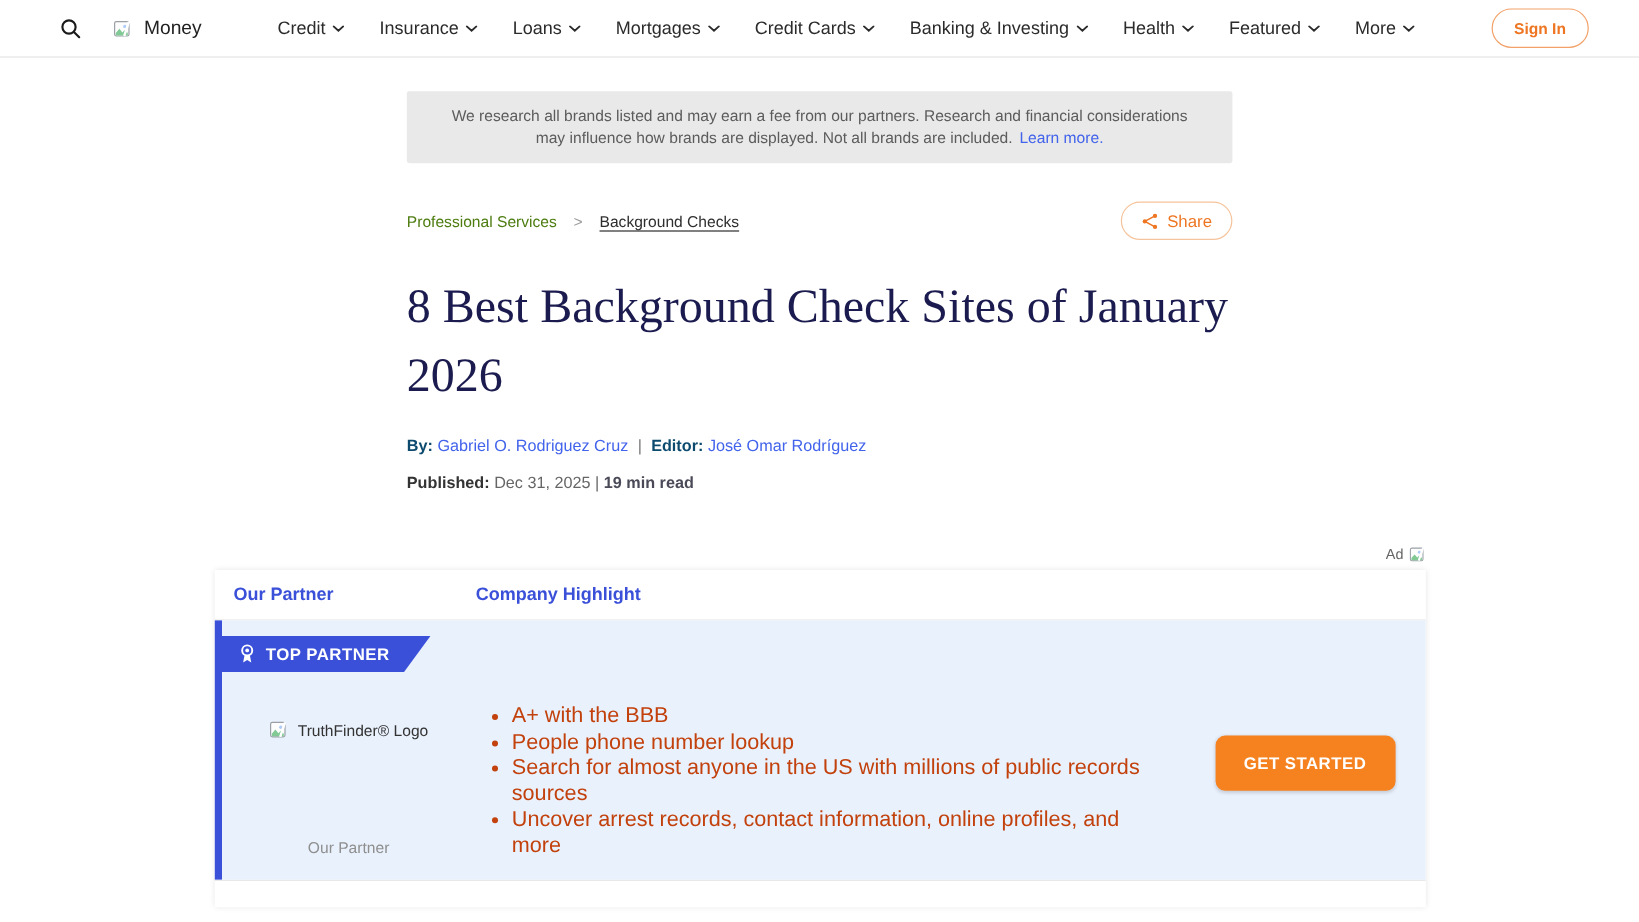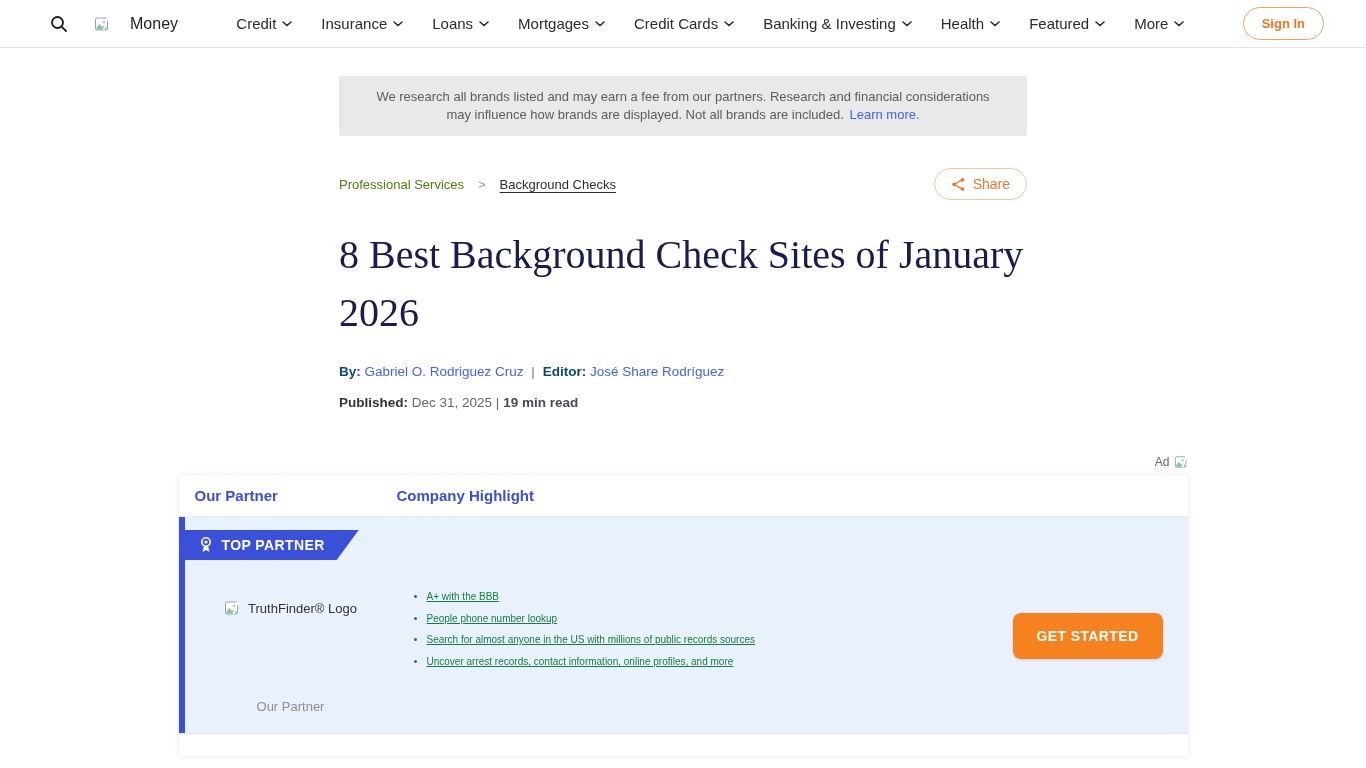--- a/index.html
+++ b/index.html
@@ -3,21 +3,21 @@
 <meta charset="utf-8">
 <style>
   * { margin:0; padding:0; box-sizing:border-box; }
   html,body { width:1366px; height:768px; background:#fff; overflow:hidden;
     font-family:"Liberation Sans", sans-serif; }
 
   
   .topbar { height:48px; display:flex; align-items:center; padding:0 42px 0 50px;
     border-bottom:1px solid #e4e4e4; background:#fff; }
   .search-btn { display:flex; align-items:center; margin-right:26px; cursor:pointer; }
-  .logo { display:flex; align-items:center; gap:20px; font-size:16px; color:#222; }
+  .logo { display:flex; align-items:center; gap:10px; font-size:16px; color:#222; }
   .nav { display:flex; align-items:center; gap:29px; margin:0 auto; }
   .nav-item { display:flex; align-items:center; gap:6px; font-size:15px; color:#2b2b2b; cursor:pointer; white-space:nowrap; }
   .signin-btn { border:1px solid #f2a169; border-radius:9999px; background:#fff;
     color:#ee7623; font-size:13px; font-weight:bold; padding:8px 18px; cursor:pointer;
     font-family:"Liberation Sans", sans-serif; }
 
   
   .col { width:688px; margin:0 auto; }
 
   .disclaimer { margin-top:28px; background:#e9e9e9; border-radius:2px;
@@ -61,21 +61,21 @@
     clip-path:polygon(0 0, 100% 0, calc(100% - 22px) 100%, 0 100%); }
   .logo-cell { position:absolute; left:0; top:83px; width:212px; display:flex;
     justify-content:center; align-items:center; gap:8px; font-size:13px; color:#333; }
   .partner-caption { position:absolute; left:0; top:182px; width:212px;
     text-align:center; font-size:13px; color:#8f8f8f; }
   .mid { position:absolute; left:212px; top:50px; width:566px; }
   .pill { height:33px; background:#fff; border-radius:17px; display:flex;
     align-items:center; padding-left:22px; font-size:14.5px; font-weight:bold; color:#1b2f7d;
     box-shadow:0 1px 2px rgba(0,0,0,0.04); }
   .mid ul { margin:19px 0 0 30px; }
-  .mid li { font-size:10px; color:#15803d; line-height:21.6px;text-decoration:underline; }
+  .mid li { font-size:18px; color:#c2410c; line-height:21.6px; }
   .cta-btn { position:absolute; right:25px; top:96px; width:150px; height:46px;
     background:#f6821f; border:none; border-radius:8px; color:#fff; font-size:14px;
     font-weight:bold; letter-spacing:.4px; cursor:pointer;
     font-family:"Liberation Sans", sans-serif; box-shadow:0 1px 3px rgba(0,0,0,0.15); }
   .card-next-row { height:23px; background:#fff; border-top:1px solid #e3e3e3; }
 </style>
 </head>
 <body>
 
 <header class="topbar">
@@ -178,21 +178,21 @@
     </button>
   </div>
 
   <h1 class="page-title">8 Best Background Check Sites of January 2026</h1>
 
   <div class="byline">
     <b>By:</b>
     <a href="#">Gabriel O. Rodriguez Cruz</a>
     <span class="sep">|</span>
     <b>Editor:</b>
-    <a href="#">José Share Rodríguez</a>
+    <a href="#">José Omar Rodríguez</a>
   </div>
 
   <div class="publine">
     <b>Published:</b>
     <span>Dec 31, 2025</span>
     <span>|</span>
     <span class="readtime">19 min read</span>
   </div>
 </div>
 

